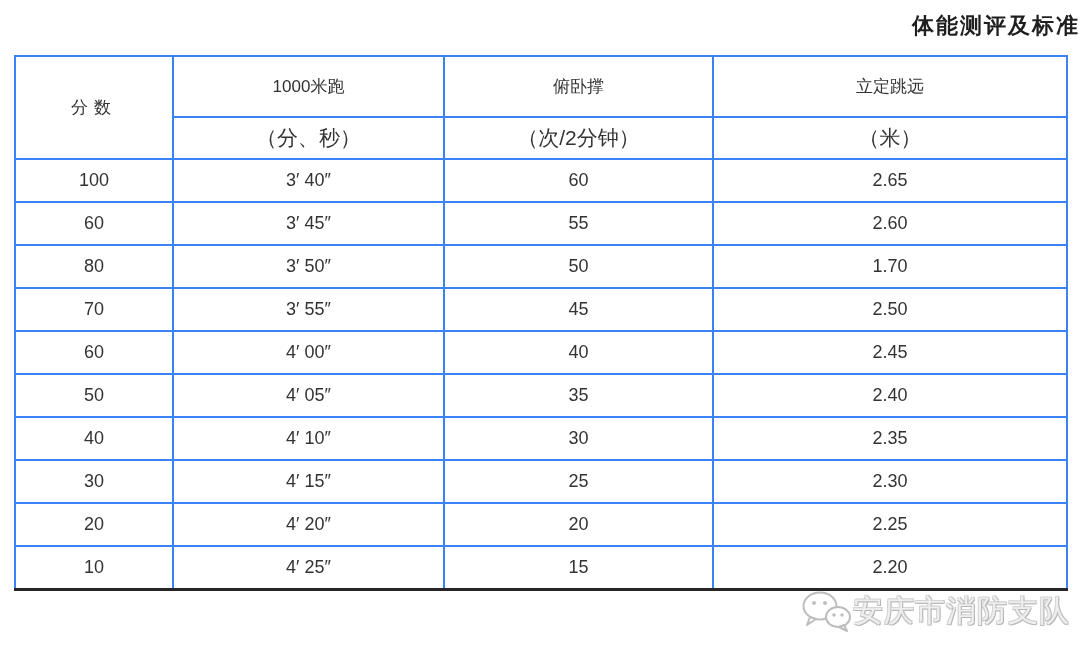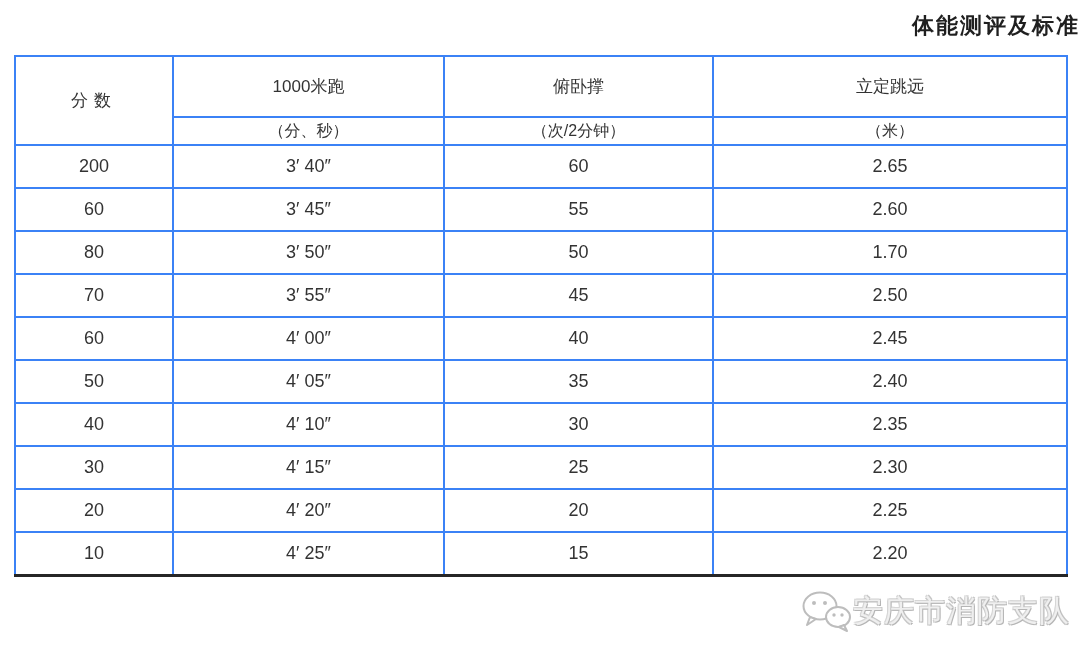--- a/index.html
+++ b/index.html
@@ -38,21 +38,21 @@
     border: 2px solid #3b82f6;
     text-align: center;
     vertical-align: middle;
     color: #333333;
     font-weight: 400;
     padding: 0;
     overflow: hidden;
     white-space: nowrap;
   }
   .std-table thead tr.h1 th { height: 61px; font-size: 17px; }
-  .std-table thead tr.h2 th { height: 28px; font-size: 16px; border-radius: 14px; }
+  .std-table thead tr.h2 th { height: 42px; font-size: 21px; border-radius: 14px; }
   .std-table thead th.score-col { font-size: 17px; letter-spacing: 6px; }
   .std-table tbody td { height: 43px; font-size: 18px; }
   .watermark {
     position: absolute;
     right: 10px;
     bottom: 18px;
     display: flex;
     align-items: center;
     gap: 1px;
     z-index: 5;
@@ -93,21 +93,21 @@
         <th>立定跳远</th>
       </tr>
       <tr class="h2">
         <th>（分、秒）</th>
         <th>（次/2分钟）</th>
         <th>（米）</th>
       </tr>
     </thead>
     <tbody>
         <tr>
-          <td>200</td>
+          <td>100</td>
           <td>3′ 40″</td>
           <td>60</td>
           <td>2.65</td>
         </tr>
         <tr>
           <td>60</td>
           <td>3′ 45″</td>
           <td>55</td>
           <td>2.60</td>
         </tr>

